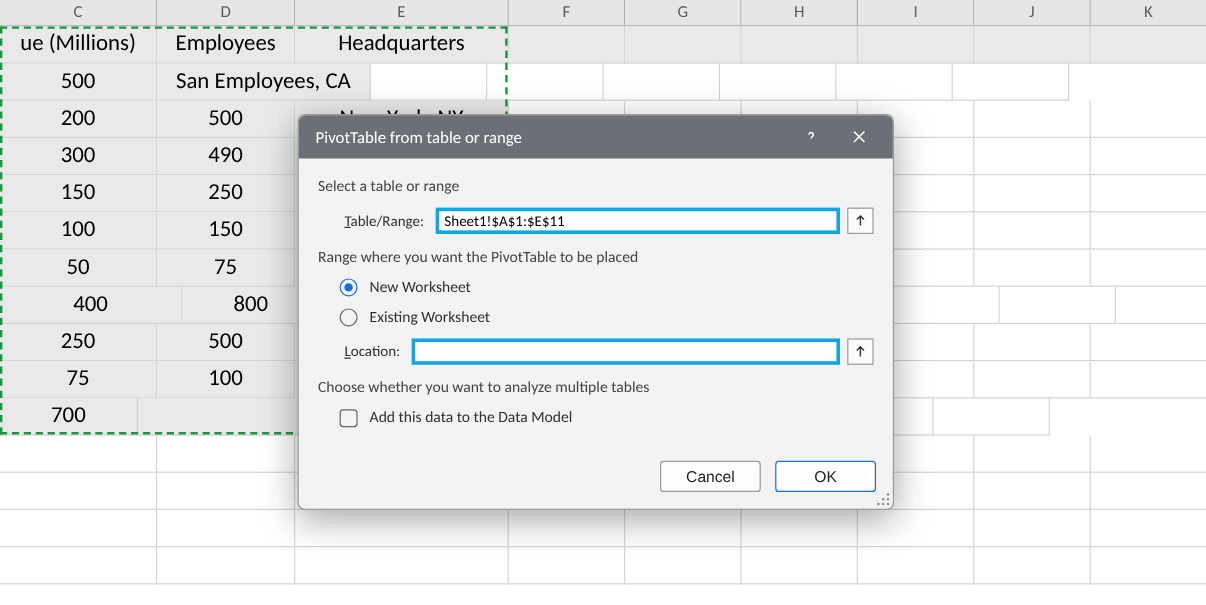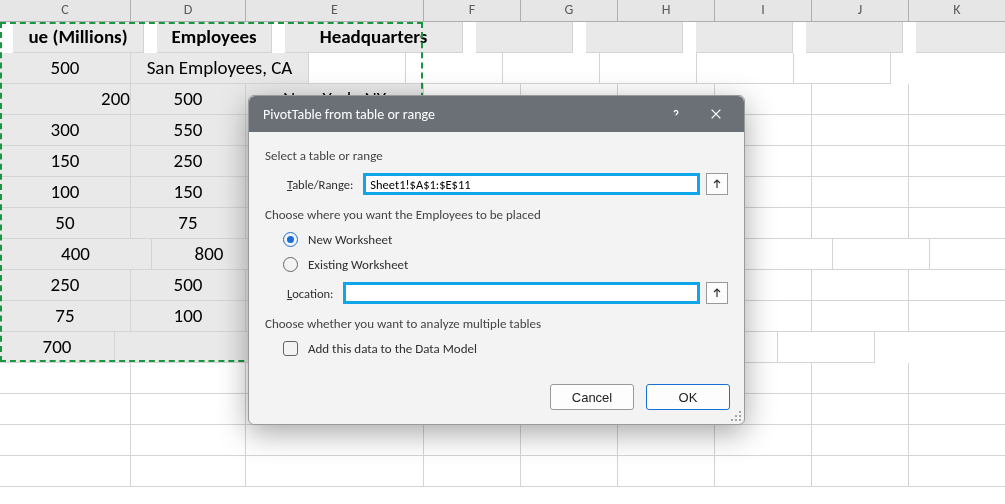--- a/index.html
+++ b/index.html
@@ -30,21 +30,21 @@
     border-right: 1px solid #d4d4d4;
     border-bottom: 1px solid #d4d4d4;
     text-align: center;
     font-size: 19px;
     color: #000;
     line-height: 30px;
     overflow: hidden;
     white-space: nowrap;
   }
   .row { display: flex; }
-  .hdrcell { font-weight: 700; background: #e9e9e9; margin-left: 13px; }
+  .hdrcell { font-weight: 400; background: #e9e9e9; }
   .selcell { background: #e9e9e9; }
   
   .marquee {
     position: absolute;
     border: 2px dashed #1a9641;
     pointer-events: none;
   }
   
   .dialog {
     position: absolute;
@@ -164,33 +164,33 @@
       <div class="cell selcell" style="width: 131px;">500</div>
       <div class="cell selcell" style="width: 178px;">San Employees, CA</div>
       <div class="cell" style="width: 97px;"></div>
       <div class="cell" style="width: 97px;"></div>
       <div class="cell" style="width: 97px;"></div>
       <div class="cell" style="width: 97px;"></div>
       <div class="cell" style="width: 97px;"></div>
       <div class="cell" style="width: 97px;"></div>
     </div>
     <div class="row">
-      <div class="cell selcell" style="width: 131px; text-align: right;">200</div>
+      <div class="cell selcell" style="width: 131px;">200</div>
       <div class="cell selcell" style="width: 115px;">500</div>
       <div class="cell selcell" style="width: 178px;">New York, NY</div>
       <div class="cell" style="width: 97px;"></div>
       <div class="cell" style="width: 97px;"></div>
       <div class="cell" style="width: 97px;"></div>
       <div class="cell" style="width: 97px;"></div>
       <div class="cell" style="width: 97px;"></div>
       <div class="cell" style="width: 97px;"></div>
     </div>
     <div class="row">
       <div class="cell selcell" style="width: 131px;">300</div>
-      <div class="cell selcell" style="width: 115px;">550</div>
+      <div class="cell selcell" style="width: 115px;">490</div>
       <div class="cell selcell" style="width: 178px;"></div>
       <div class="cell" style="width: 97px;"></div>
       <div class="cell" style="width: 97px;"></div>
       <div class="cell" style="width: 97px;"></div>
       <div class="cell" style="width: 97px;"></div>
       <div class="cell" style="width: 97px;"></div>
       <div class="cell" style="width: 97px;"></div>
     </div>
     <div class="row">
       <div class="cell selcell" style="width: 131px;">150</div>
@@ -335,21 +335,21 @@
     <div class="field-row">
       <span class="lbl"><span class="ul">T</span>able/Range:</span>
       <input class="input" value="Sheet1!$A$1:$E$11" style="">
       <div class="refbtn">
         <svg viewBox="0 0 10 10">
             <path d="M5 9V1M2 4l3-3 3 3" stroke="#333" stroke-width="1.2" fill="none"></path>
           </svg>
       </div>
     </div>
 
-    <div class="group-title">Choose where you want the Employees to be placed</div>
+    <div class="group-title">Range where you want the PivotTable to be placed</div>
     <div class="radio-row">
       <div class="radio checked"></div>
       <span><span class="ul">N</span>ew Worksheet</span>
     </div>
     <div class="radio-row">
       <div class="radio"></div>
       <span><span class="ul">E</span>xisting Worksheet</span>
     </div>
     <div class="field-row">
       <span class="lbl"><span class="ul">L</span>ocation:</span>

